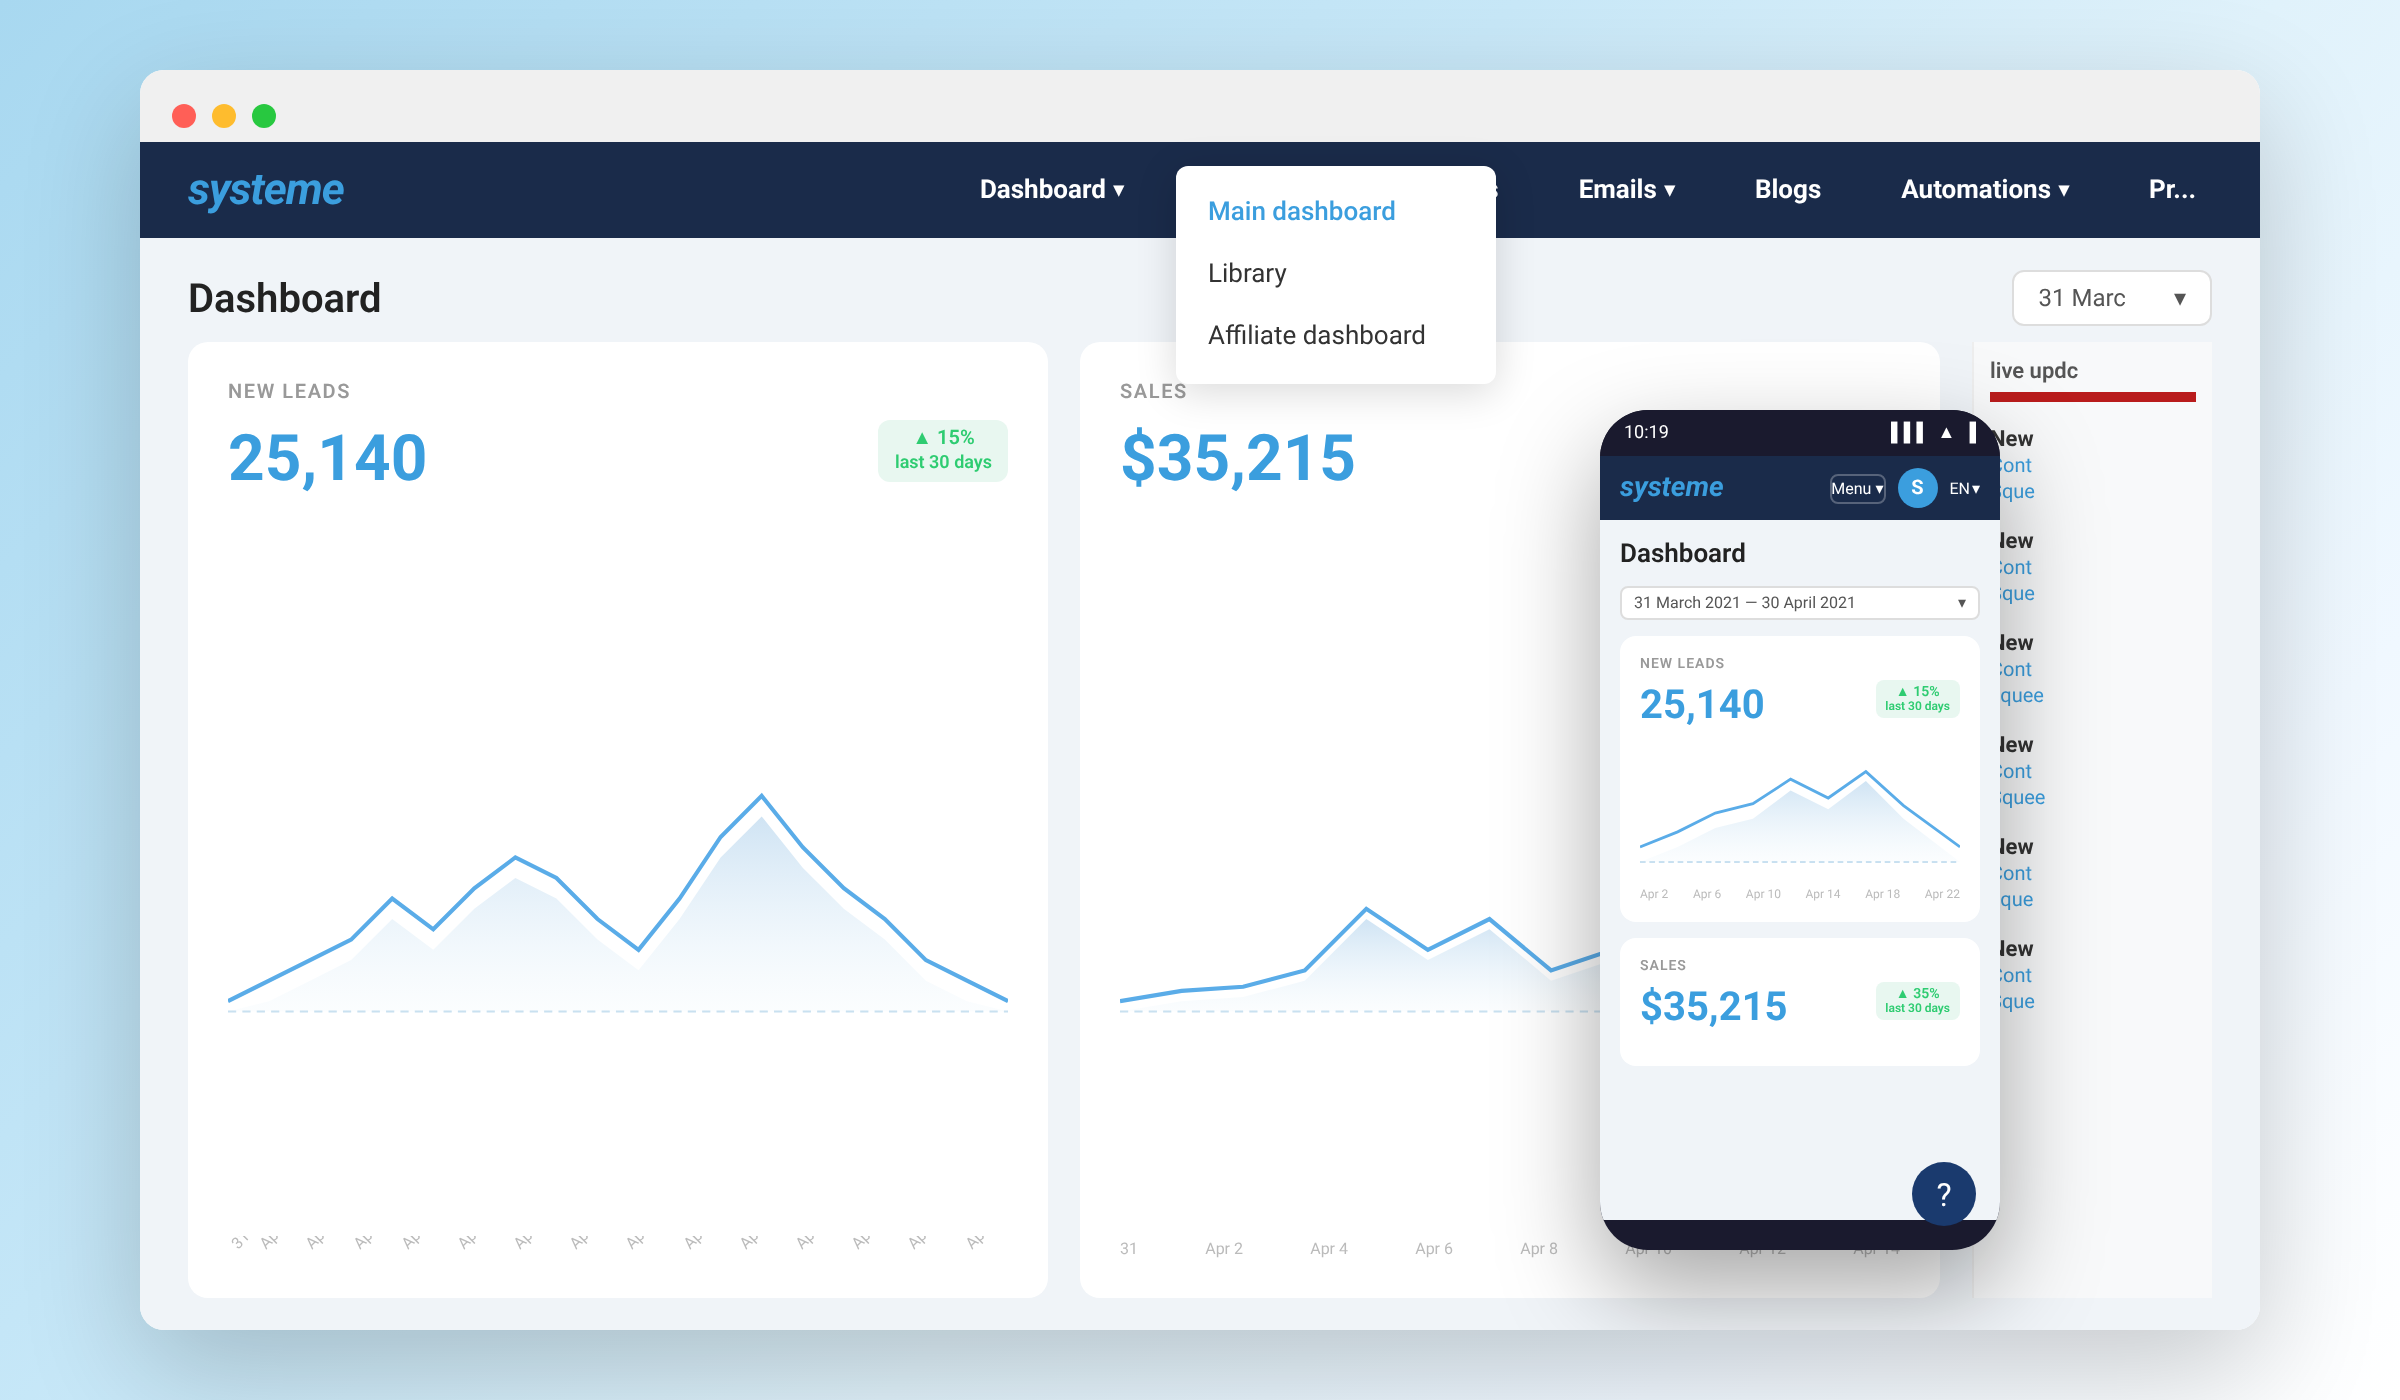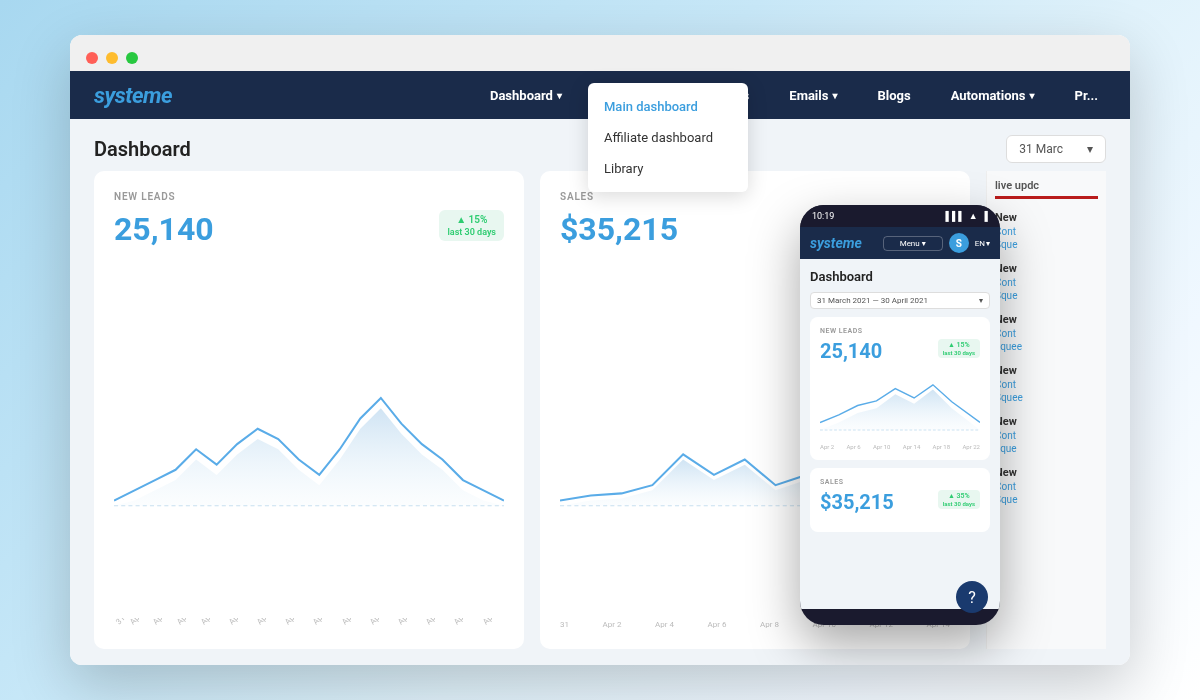--- a/index.html
+++ b/index.html
@@ -228,21 +228,21 @@
       padding: 8px;
       gap: 12px;
       overflow: hidden;
     }
 
     .right-panel-header {
       font-size: 11px;
       font-weight: 600;
       color: #555;
       padding-bottom: 4px;
-      border-bottom: 3px solid #b91c1c;
+      border-bottom: 5px solid #b91c1c;
     }
 
     .update-item {
       display: flex;
       flex-direction: column;
       gap: 2px;
     }
 
     .update-new {
       font-size: 11px;
@@ -302,21 +302,21 @@
       align-items: center;
       gap: 6px;
     }
 
     .phone-menu-btn {
       background: none;
       border: 1px solid #fff4;
       border-radius: 4px;
       color: #fff;
       font-size: 8px;
-      padding: 2px 16px;
+      padding: 2px 0;
       cursor: pointer;
       display: flex;
       align-items: center;
       gap: 2px;
     }
 
     .phone-avatar {
       width: 20px;
       height: 20px;
       border-radius: 50%;
@@ -466,22 +466,22 @@
           <span class="chevron">▾</span>
         </div>
         <div class="nav-item">
           <span>Pr...</span>
         </div>
       </div>
     </div>
 
     <div class="dropdown-menu">
       <div class="dropdown-item highlighted">Main dashboard</div>
+      <div class="dropdown-item">Library</div>
       <div class="dropdown-item">Affiliate dashboard</div>
-      <div class="dropdown-item">Library</div>
     </div>
 
     <div class="main-area">
 
       <div class="page-header">
         <h1 class="page-title">Dashboard</h1>
         <div class="date-range-btn">
           <span>31 Marc</span>
           <span>▾</span>
         </div>

